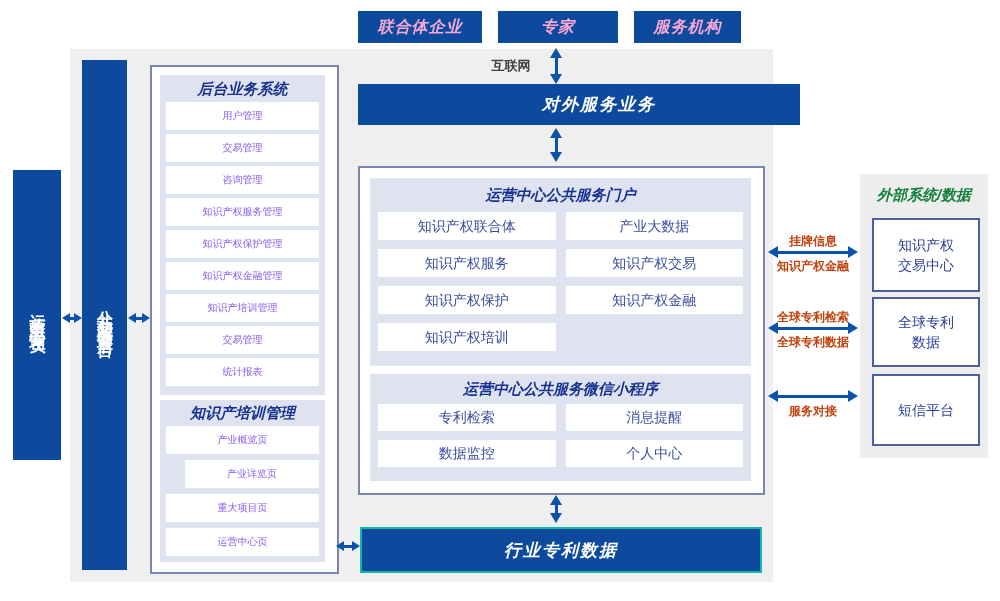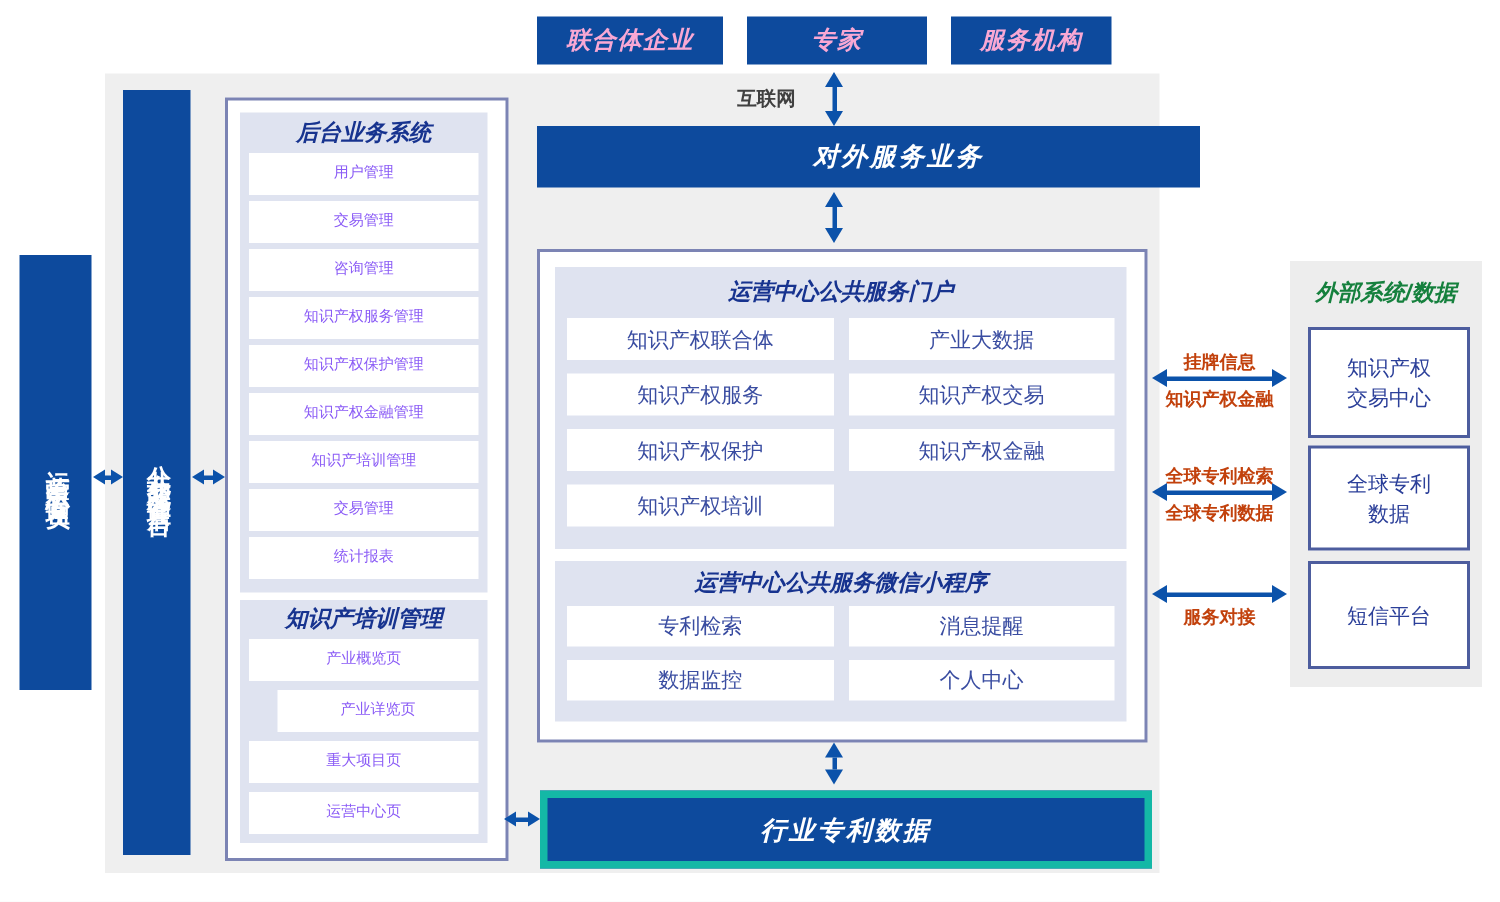--- a/index.html
+++ b/index.html
@@ -133,21 +133,21 @@
         <div class="item">专利检索</div>
         <div class="item">消息提醒</div>
         <div class="item">数据监控</div>
         <div class="item">个人中心</div>
       </div>
     </div>
   </div>
 
   <div class="arr-v" style="left:555px;top:505px;height:8px;"></div>
 
-  <div class="abs dark-bar" style="left:360px;top:527px;width:398px;height:42px;border:5px solid #14b8a6;">行业专利数据</div>
+  <div class="abs dark-bar" style="left:360px;top:527px;width:398px;height:42px;border:2px solid #14b8a6;">行业专利数据</div>
   <div class="arr-h sm" style="left:344px;top:545px;width:8px;"></div>
 
   <div class="abs ext-title" style="left:862px;top:186px;width:124px;">外部系统/数据</div>
 
   <div class="ext-box" style="top:218px;height:70px;">
     <span class="ext-line">知识产权</span>
     <span class="ext-line">交易中心</span>
   </div>
   <div class="ext-box" style="top:297px;height:66px;">
     <span class="ext-line">全球专利</span>

